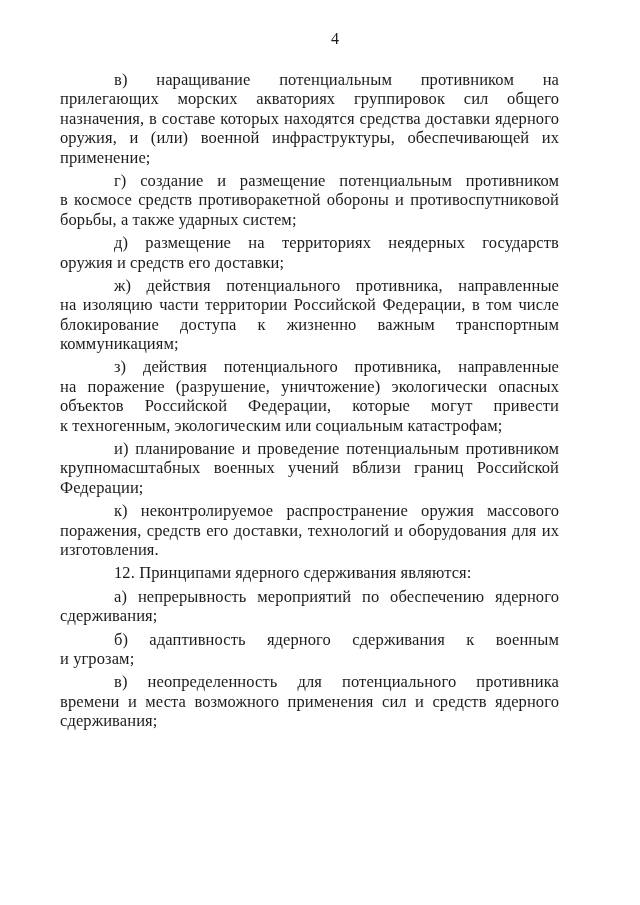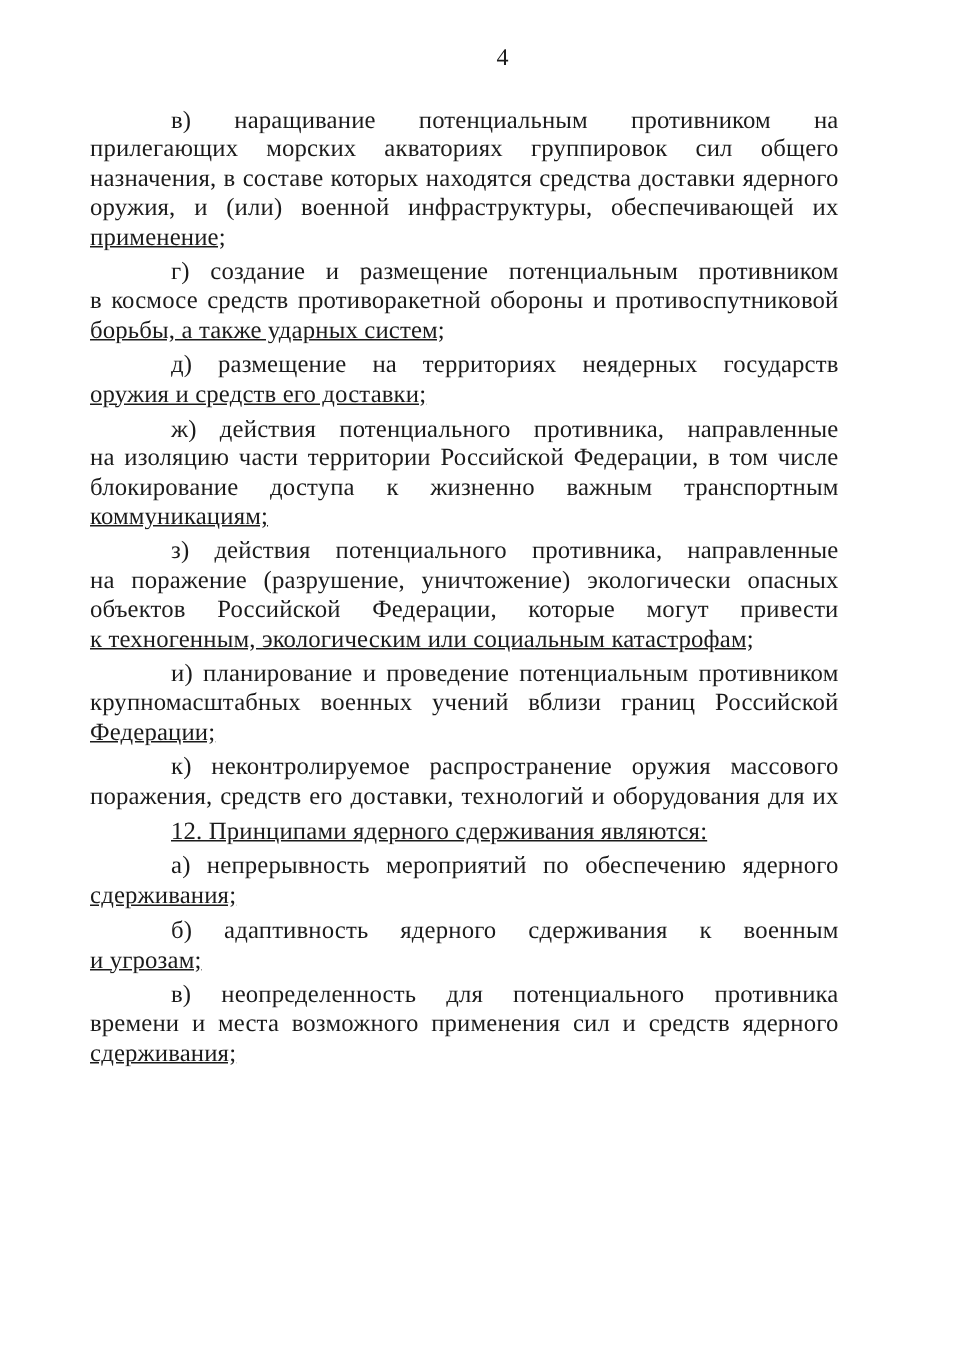--- a/index.html
+++ b/index.html
@@ -45,21 +45,20 @@
     text-align-last: justify;
     white-space: normal;
     overflow: hidden;
     height: 19.4px;
   }
   .line.first {
     padding-left: 54px; 
   }
   .line.last {
     text-align-last: left;
-    text-decoration: underline;
   }
 </style>
 </head>
 <body>
 
 <div class="page">
   <div class="page-number">4</div>
   <div class="document-text">
       <div class="para">
         <div class="line first">в) наращивание потенциальным противником на сопредельных</div>
@@ -90,20 +89,21 @@
         <div class="line last">к техногенным, экологическим или социальным катастрофам;</div>
       </div>
       <div class="para">
         <div class="line first">и) планирование и проведение потенциальным противником</div>
         <div class="line">крупномасштабных военных учений вблизи границ Российской</div>
         <div class="line last">Федерации;</div>
       </div>
       <div class="para">
         <div class="line first">к) неконтролируемое распространение оружия массового</div>
         <div class="line">поражения, средств его доставки, технологий и оборудования для их</div>
+        <div class="line last">изготовления.</div>
       </div>
       <div class="para">
         <div class="line first last">12. Принципами ядерного сдерживания являются:</div>
       </div>
       <div class="para">
         <div class="line first">а) непрерывность мероприятий по обеспечению ядерного</div>
         <div class="line last">сдерживания;</div>
       </div>
       <div class="para">
         <div class="line first">б) адаптивность ядерного сдерживания к военным возможного</div>

